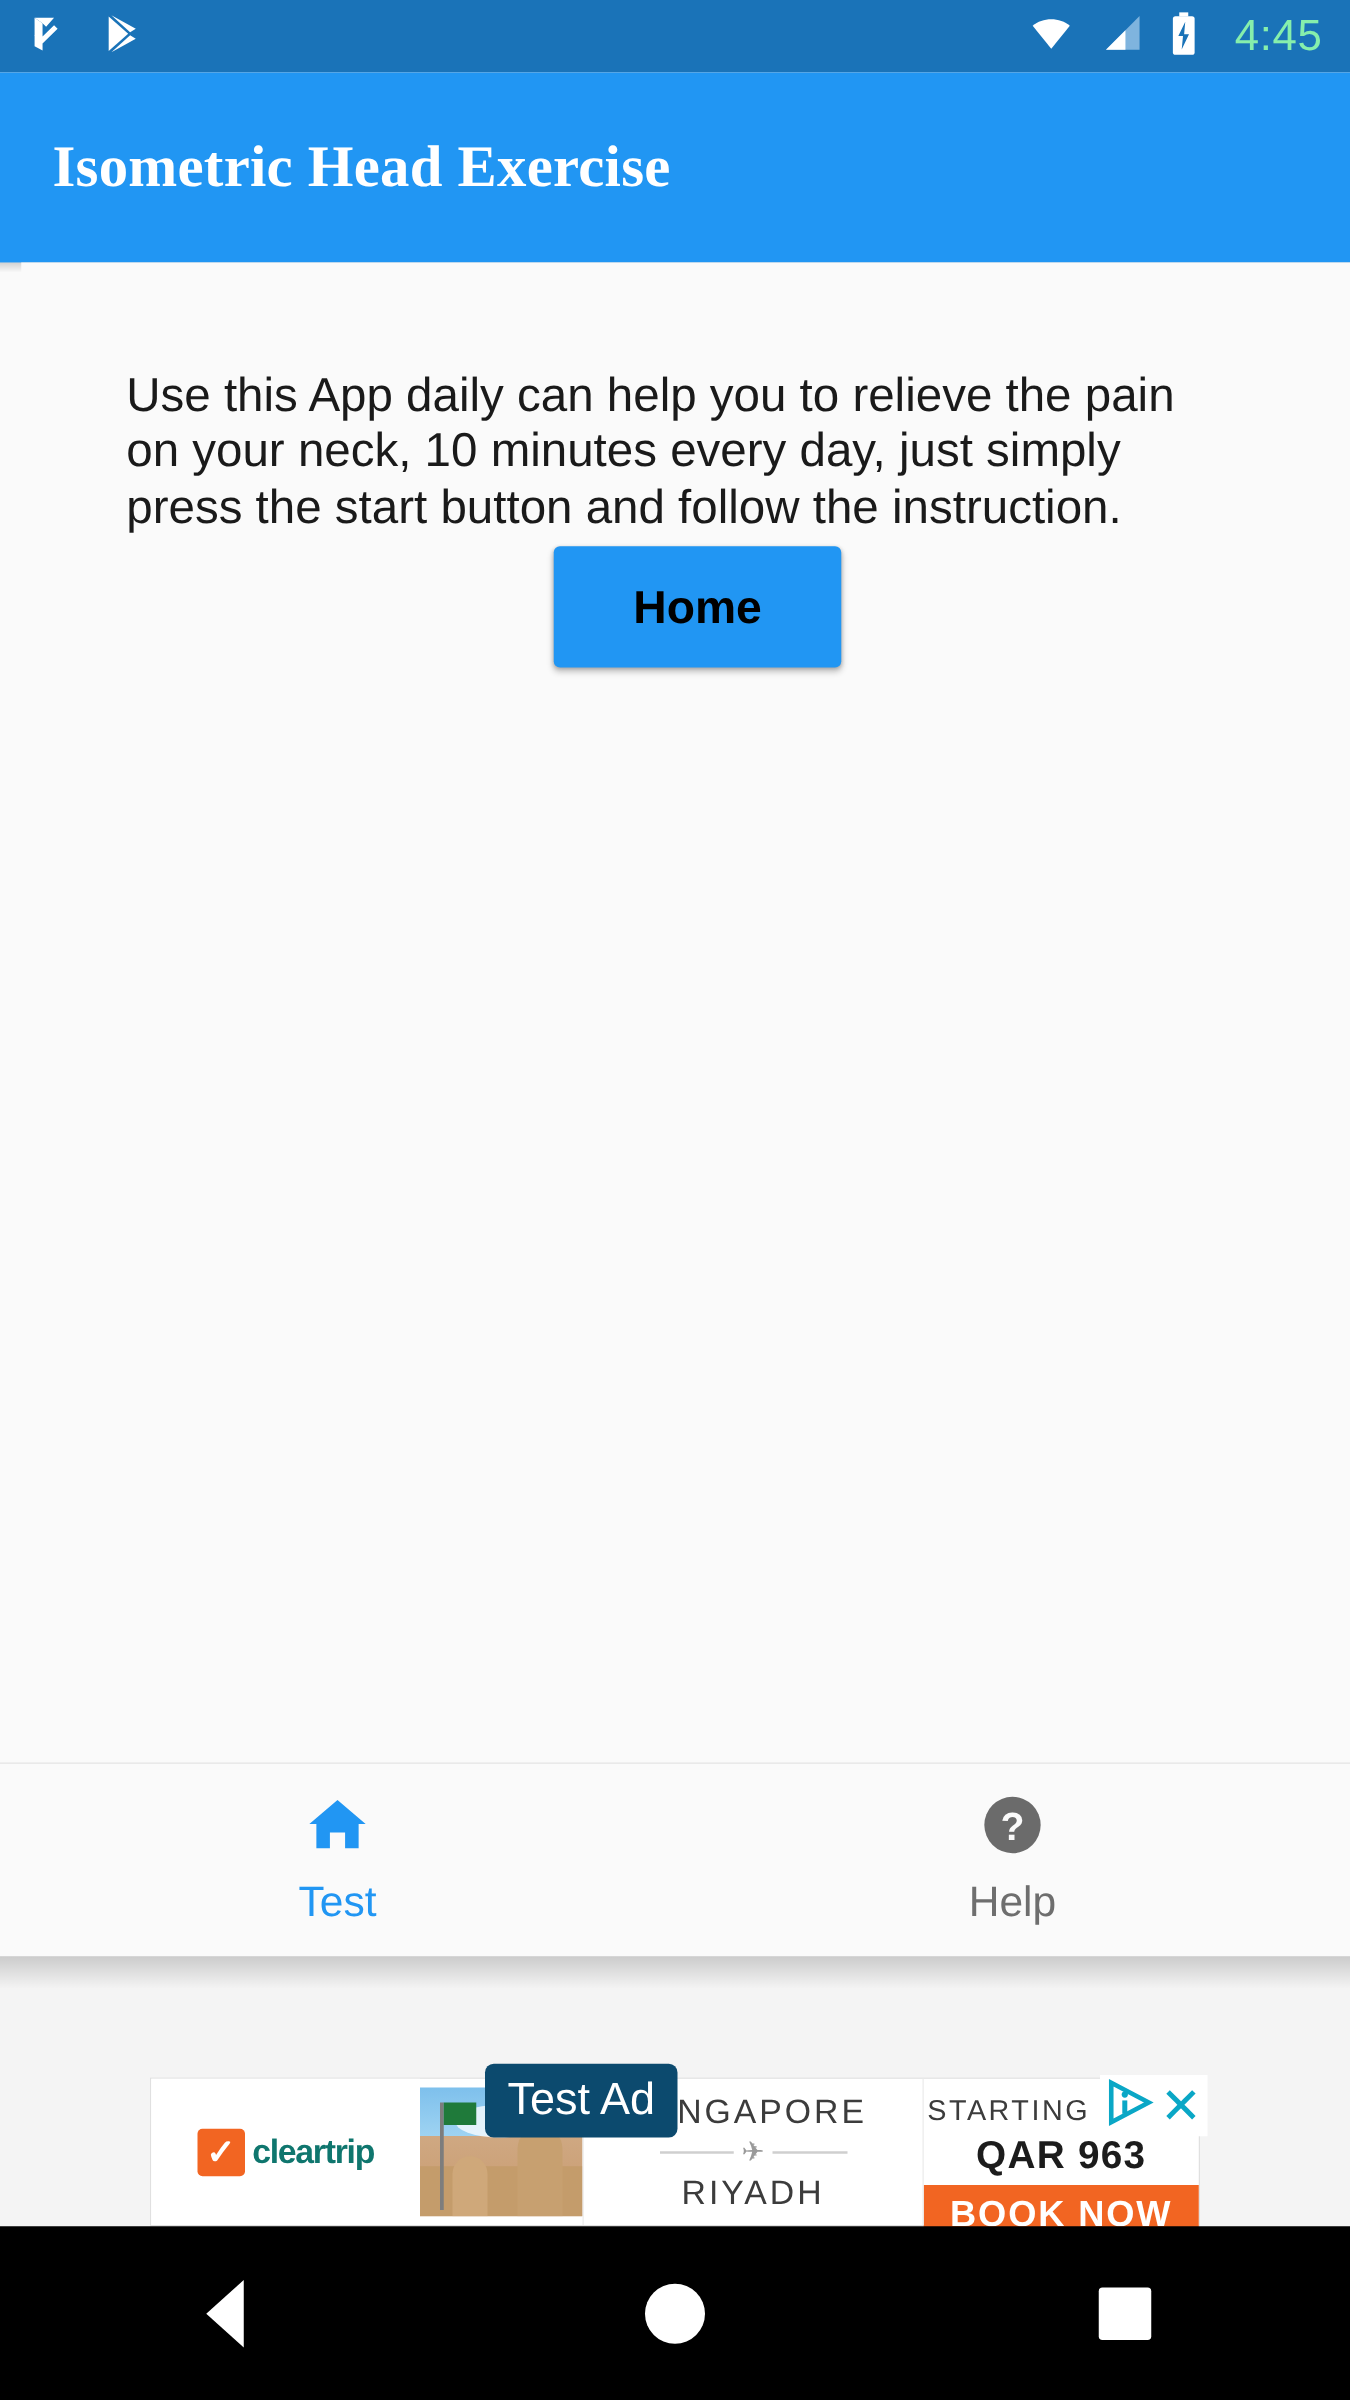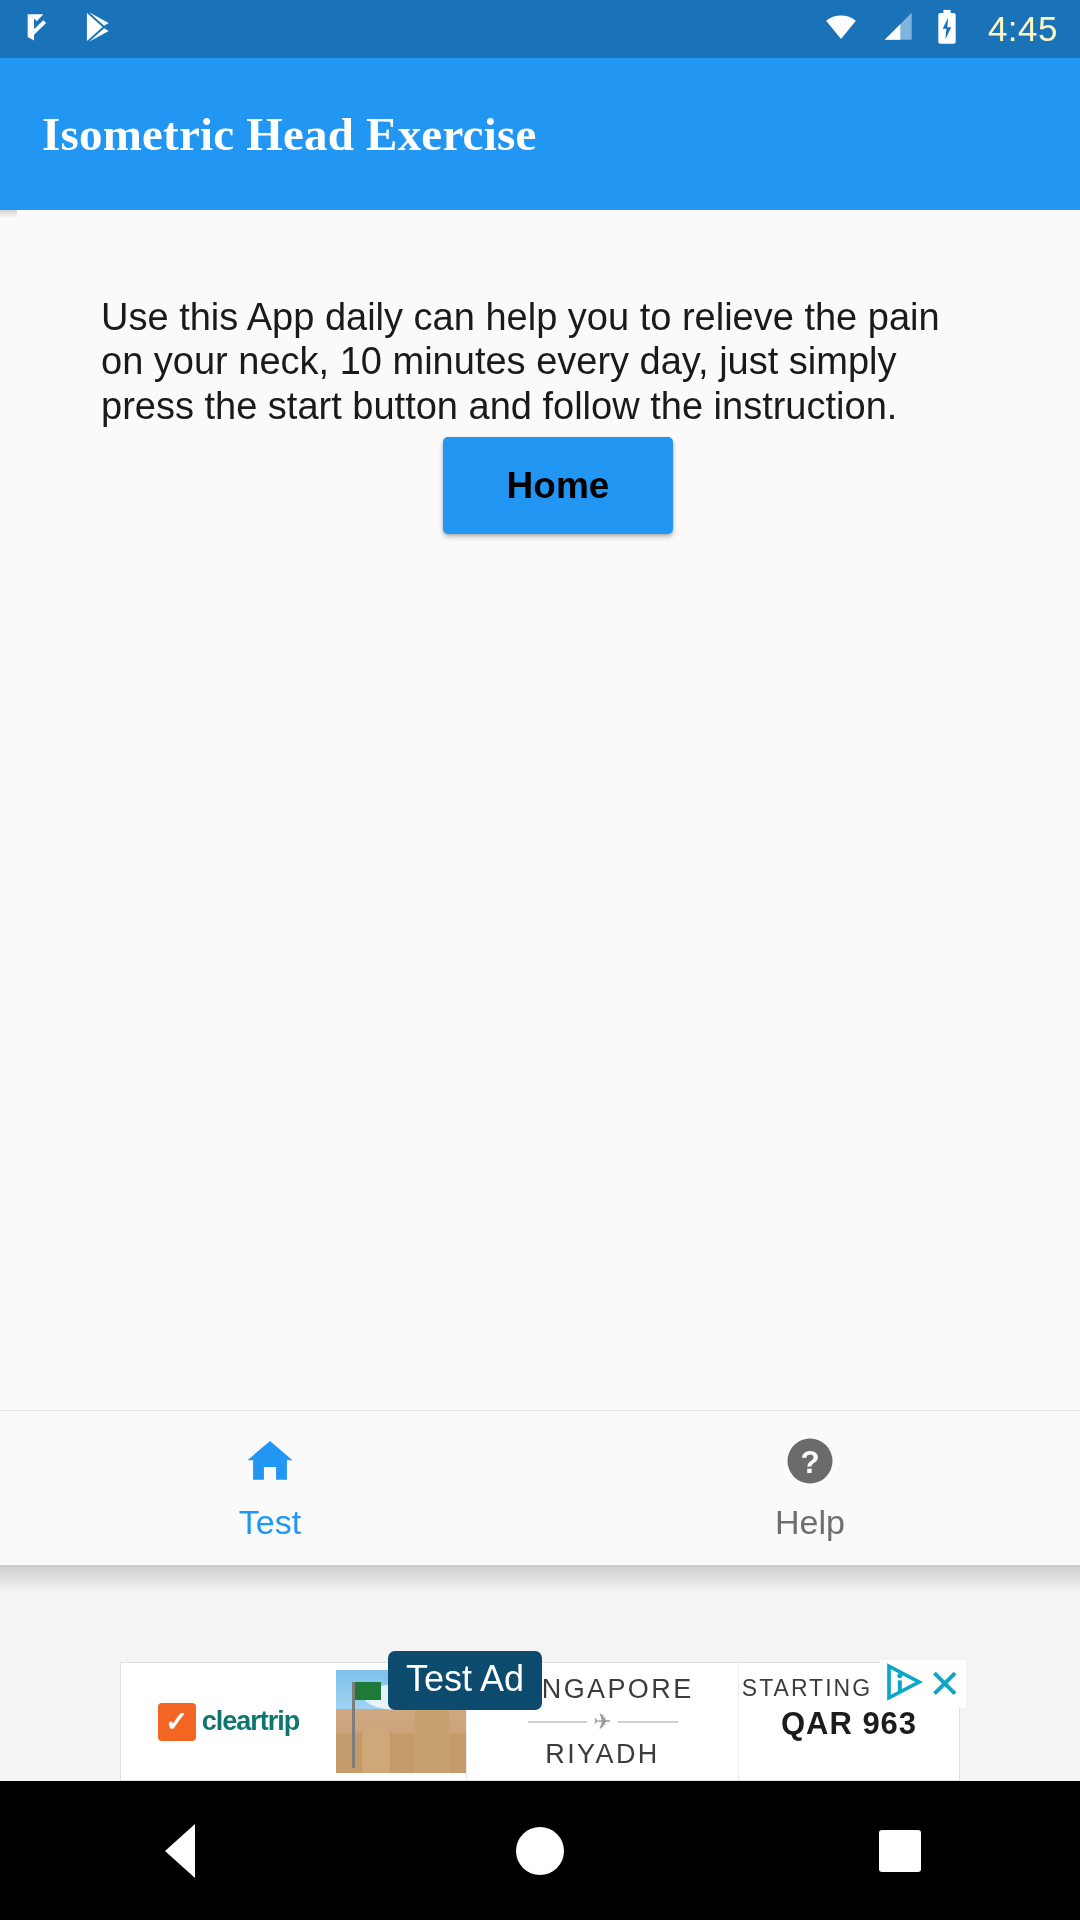--- a/index.html
+++ b/index.html
@@ -13,21 +13,21 @@
 
   
   .statusbar {
     position:absolute; top:0; left:0; width:1080px; height:58px;
     background:#1a73b8;
     display:flex; align-items:center;
     padding:0 22px;
   }
   .sb-left { display:flex; align-items:center; gap:26px; }
   .sb-right { margin-left:auto; display:flex; align-items:center; gap:18px; }
-  .sb-time { color:#fef9c3; font-size:35px; font-weight:500; letter-spacing:0.5px; margin-left:10px; }
+  .sb-time { color:#86efac; font-size:35px; font-weight:500; letter-spacing:0.5px; margin-left:10px; }
 
   
   .appbar {
     position:absolute; top:58px; left:0; width:1080px; height:152px;
     background:#2196f3;
     display:flex; align-items:center;
     padding-left:42px;
     font-family:Liberation Serif, serif;
   }
   .appbar-title {
@@ -288,20 +288,21 @@
       <span class="ad-plane-row">
         <span class="ad-line"></span>
         <span class="ad-plane">✈</span>
         <span class="ad-line"></span>
       </span>
       <span class="ad-city">RIYADH</span>
     </div>
     <div class="ad-price">
       <span class="ad-starting">STARTING FROM</span>
       <span class="ad-amount">QAR 963</span>
+      <div class="ad-book">BOOK NOW</div>
     </div>
   </div>
 
   <div class="test-ad-badge">Test Ad</div>
 
   <div class="adchoices">
     <span>
       <svg width="40" height="40" viewBox="0 0 24 24">
         <path d="M3 2.5 L3 21.5 L21 12 Z" fill="none" stroke="#0aa7c6" stroke-width="2.2"></path>
         <circle cx="9.5" cy="8.2" r="1.5" fill="#0aa7c6"></circle>

